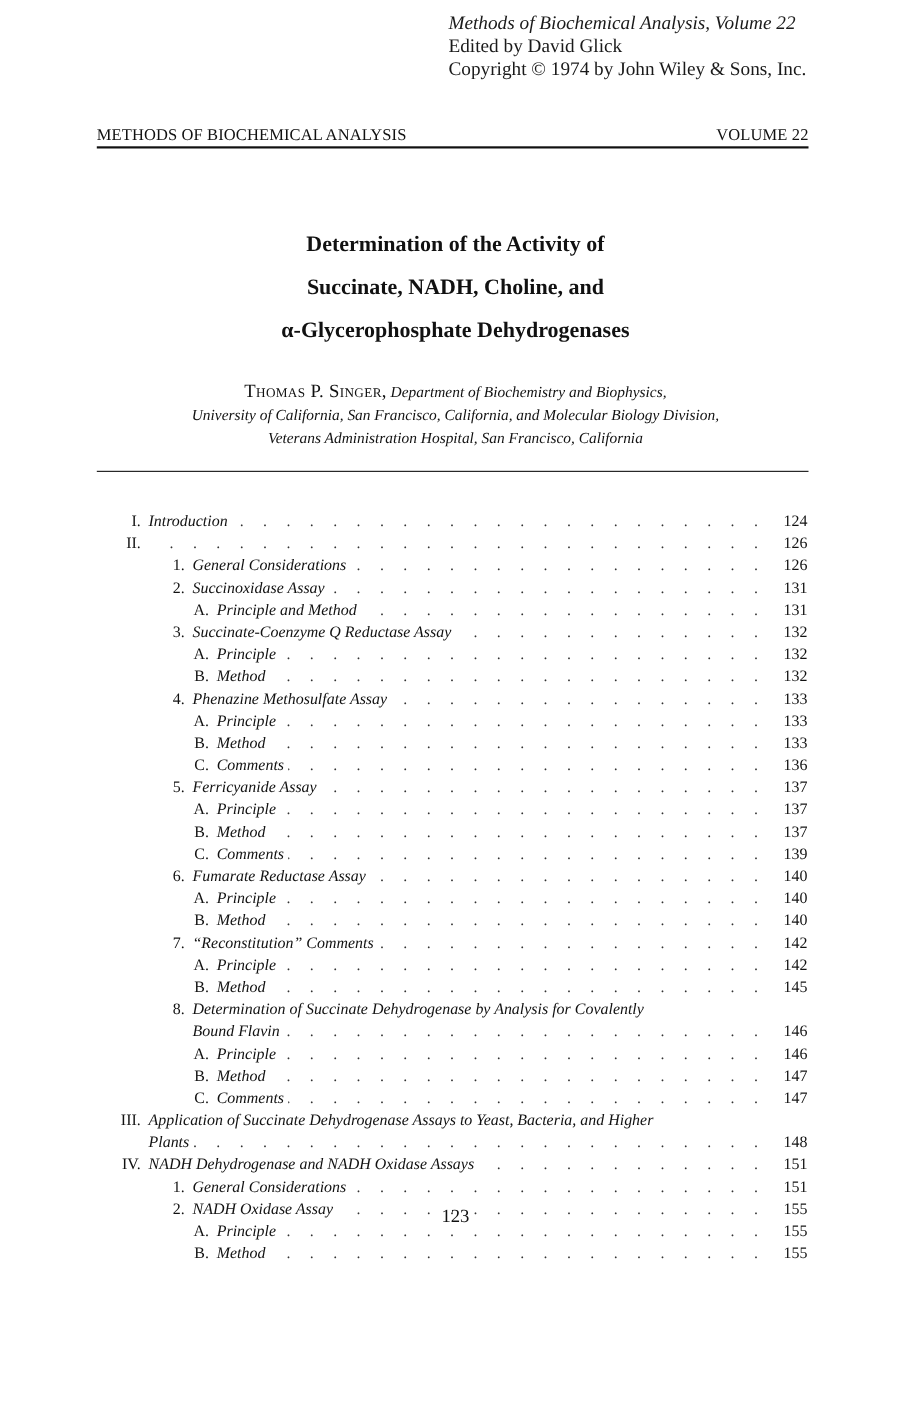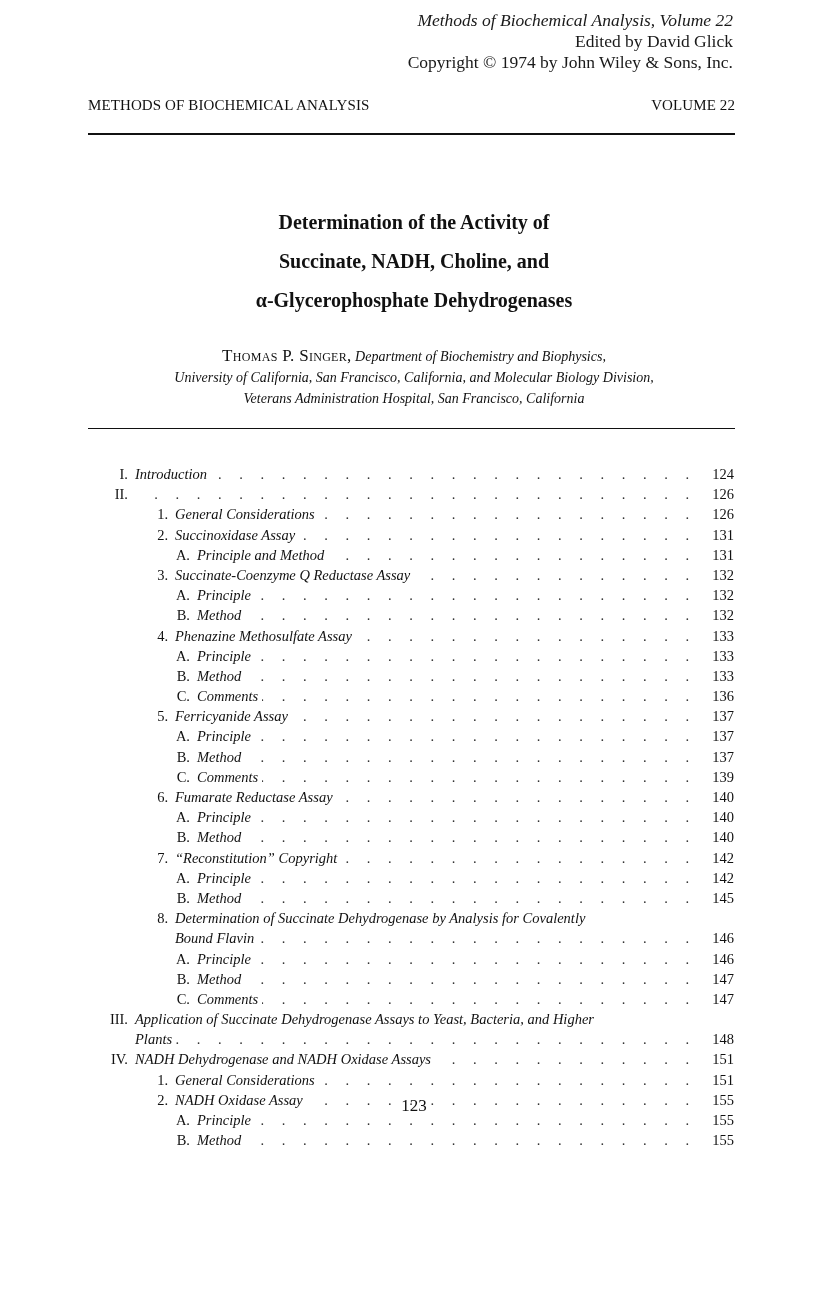--- a/index.html
+++ b/index.html
@@ -1,26 +1,26 @@
 <!DOCTYPE html>
 <html><head>
 <meta charset="utf-8">
 <style>
   html, body { margin: 0; padding: 0; background: #ffffff; }
   body {
     width: 828px; height: 1290px; position: relative; overflow: hidden;
     font-family: "Liberation Serif", "DejaVu Serif", serif; color: #111;
   }
   .pubinfo {
-    position: absolute; right: 95px; top: 10px; text-align: right;
+    position: absolute; right: 95px; top: 10px; text-align: left;
     font-size: 17.5px; line-height: 21px; color: #1a1a1a;
   }
   .pubinfo .it { font-style: italic; }
   .running-head {
-    position: absolute; left: 88px; right: 93px; top: 97px;
+    position: absolute; left: 88px; right: 93px; top: 115px;
     display: flex; justify-content: space-between;
     font-size: 15px; letter-spacing: 0.1px;
   }
   .rule { position: absolute; left: 88px; right: 93px; height: 0; border-top: 2px solid #111; }
   .rule.r1 { top: 133px; }
   .rule.r2 { top: 428px; border-top-width: 1.5px; }
   .title {
     position: absolute; left: 0; right: 0; top: 203px; text-align: center;
     font-weight: bold; font-size: 20px; line-height: 39px;
   }
@@ -197,21 +197,21 @@
       <span class="toc-page">140</span>
     </div>
     <div class="toc-row lvl2">
       <span class="toc-num">B.</span>
       <span class="toc-label">Method</span>
       <span class="toc-leader"></span>
       <span class="toc-page">140</span>
     </div>
     <div class="toc-row lvl1">
       <span class="toc-num">7.</span>
-      <span class="toc-label">“Reconstitution” Copyright</span>
+      <span class="toc-label">“Reconstitution” Comments</span>
       <span class="toc-leader"></span>
       <span class="toc-page">142</span>
     </div>
     <div class="toc-row lvl2">
       <span class="toc-num">A.</span>
       <span class="toc-label">Principle</span>
       <span class="toc-leader"></span>
       <span class="toc-page">142</span>
     </div>
     <div class="toc-row lvl2">

